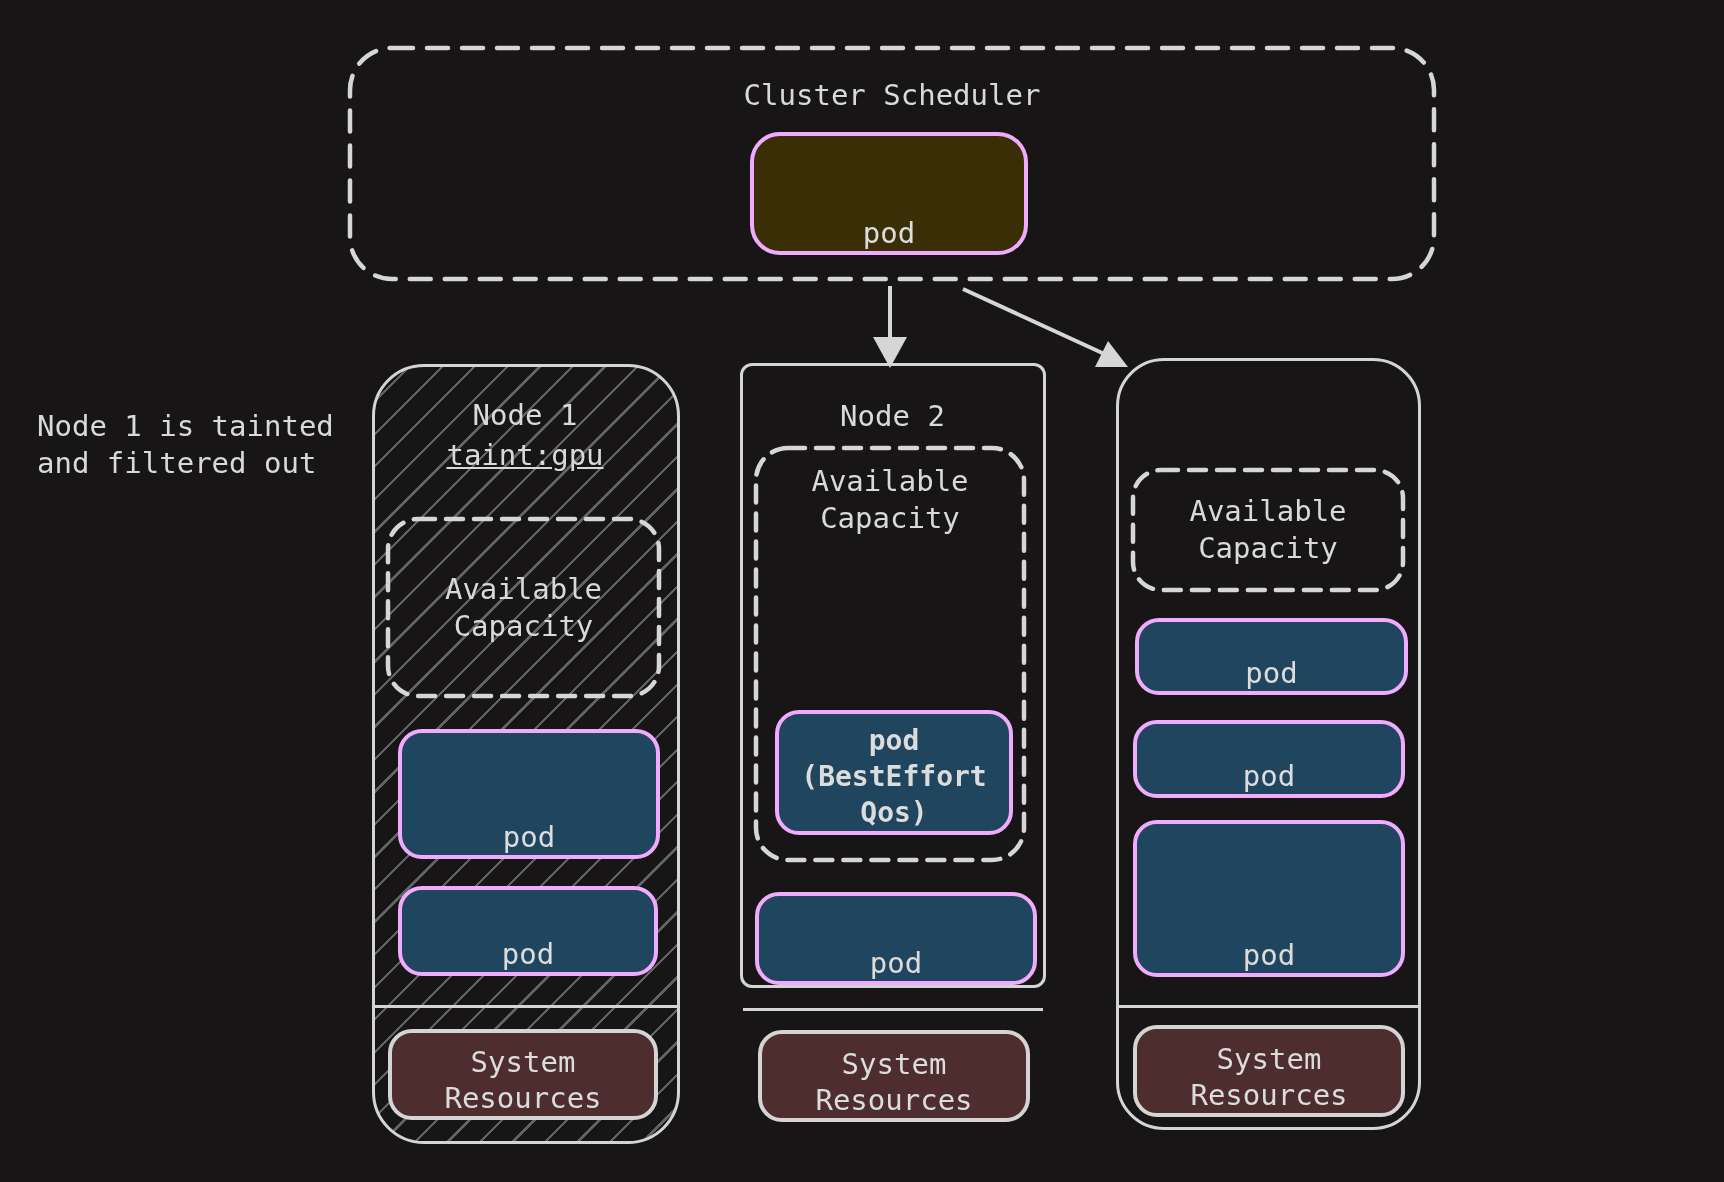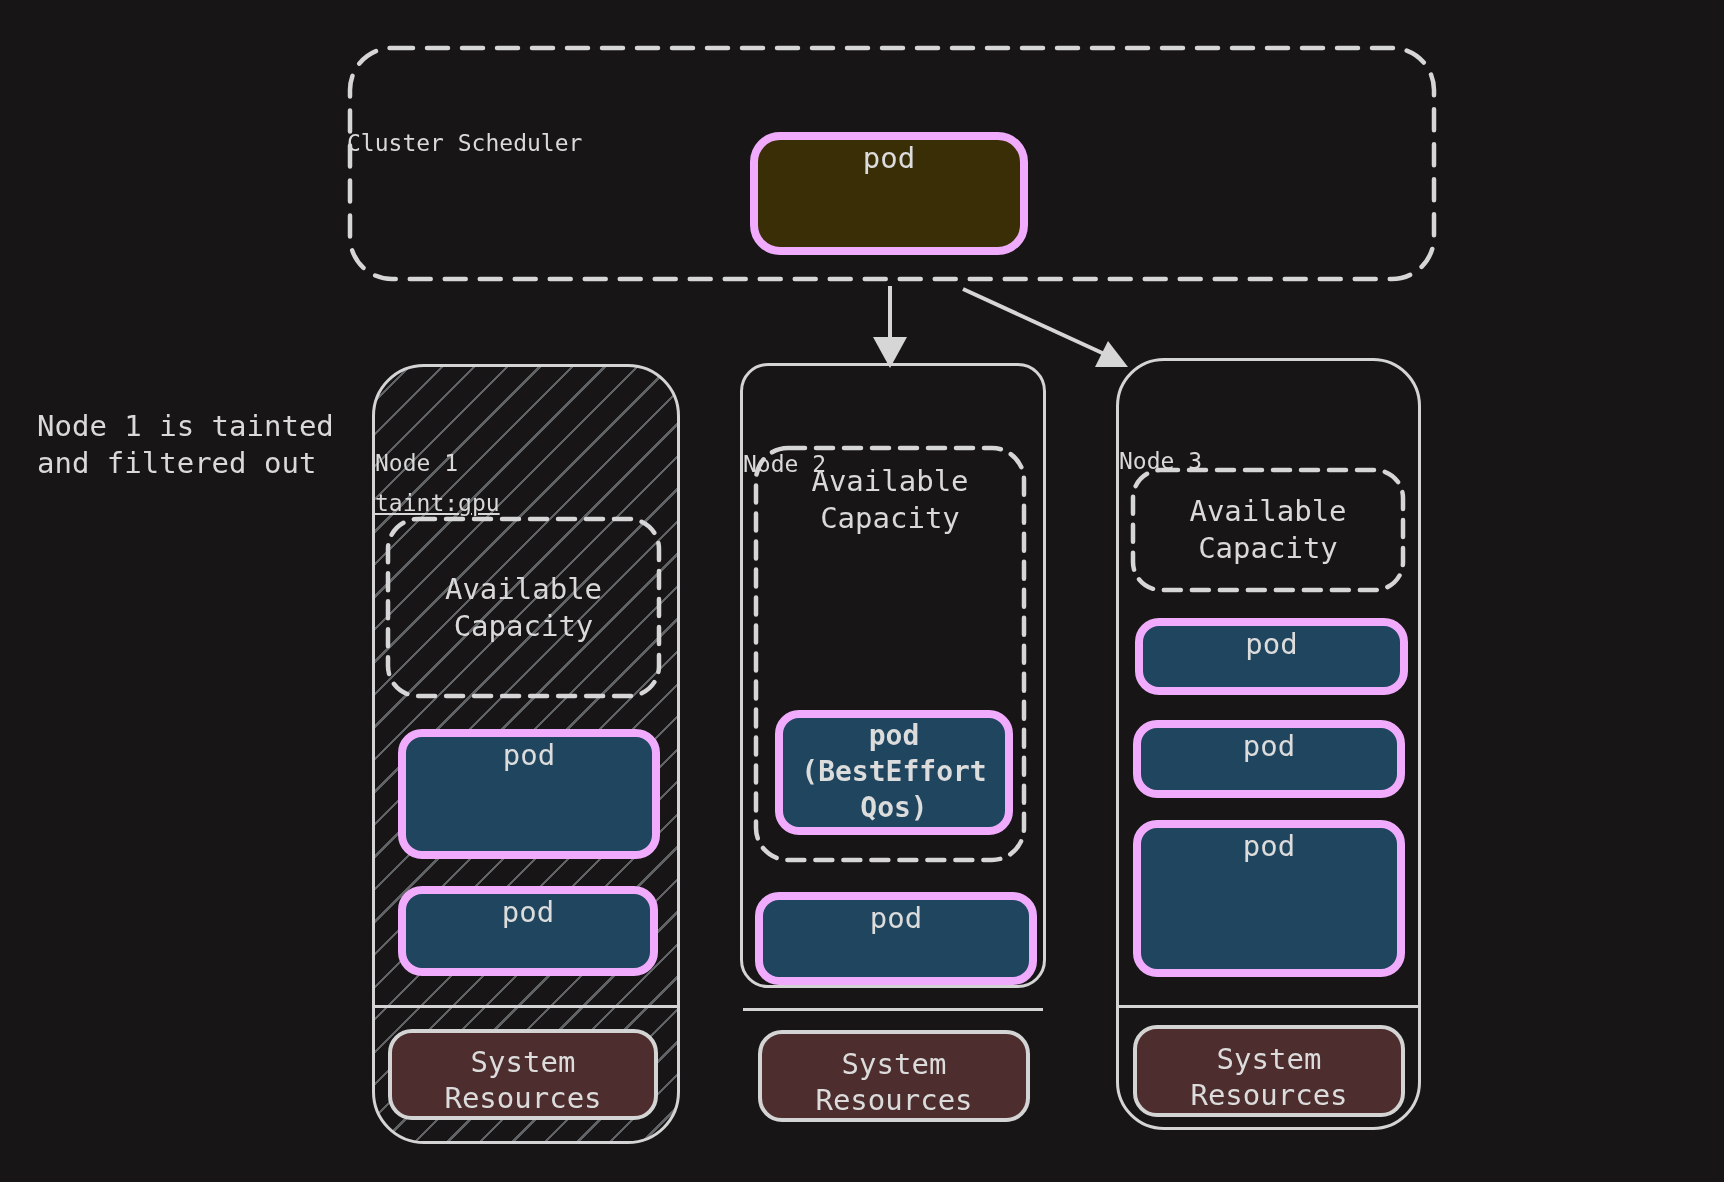--- a/index.html
+++ b/index.html
@@ -4,31 +4,31 @@
 <style>
   html,body{margin:0;padding:0;background:#171515;}
   #stage{
     position:relative;width:1724px;height:1182px;background:#171515;overflow:hidden;
     font-family:"DejaVu Sans Mono","Liberation Mono",monospace;color:#d9d9d9;
   }
   .abs{position:absolute;}
   .dash-svg{position:absolute;inset:0;pointer-events:none;}
   .dash-rect{fill:none;stroke:#d6d6d6;stroke-width:4.5;stroke-dasharray:17 11;stroke-linecap:round;}
   .sched-rect{stroke-dasharray:21 14;stroke-width:4.5;}
-  .title-line{font-size:23px;line-height:40px;margin-top:48px;}
+  .title-line{text-align:center;font-size:29px;line-height:40px;}
   .node{
     position:absolute;border:3.5px solid #d4d4d4;border-radius:50px;box-sizing:border-box;
   }
   .node-hatched{
     background:repeating-linear-gradient(135deg, rgba(168,175,182,0.50) 0 2.4px, transparent 2.4px 23px);
     overflow:hidden;
   }
   .pod{
-    position:absolute;background:#1f455f;border:8px solid #f0abfc;border-radius:24px;box-sizing:border-box;
-    display:flex;align-items:flex-start;justify-content:center;
+    position:absolute;background:#1f455f;border:4px solid #f0abfc;border-radius:24px;box-sizing:border-box;
+    display:flex;align-items:flex-end;justify-content:center;
     font-size:29px;line-height:36px;color:#dcdcdc;text-align:center;
   }
   .sys{
     position:absolute;background:#4d2d2d;border:4px solid #d4d4d4;border-radius:24px;box-sizing:border-box;
     display:flex;align-items:center;justify-content:center;
     font-size:29px;line-height:36px;color:#dcdcdc;text-align:center;
   }
   .sys .inner{max-width:220px;margin-top:11px;}
   .divider{position:absolute;left:0;right:0;height:3px;background:#d4d4d4;}
   .cap-box{position:absolute;box-sizing:border-box;}
@@ -79,21 +79,21 @@
       <span>pod</span>
     </div>
 
     <div class="divider" style="top:638px;"></div>
 
     <div class="sys" style="left:13px;top:662px;width:270px;height:91px;">
       <span class="inner">System Resources</span>
     </div>
   </div>
 
-  <div class="node" style="left:740px;top:363px;width:306px;height:625px;border-radius:28px;">
+  <div class="node" style="left:740px;top:363px;width:306px;height:625px;border-radius:12px;">
     <div class="abs title-line" style="left:0;top:30px;width:299px;">Node 2</div>
 
     <div class="cap-box" style="left:10px;top:79px;width:274px;height:418px;">
       <svg class="dash-svg" width="274" height="418" viewBox="0 0 274 418">
         <rect class="dash-rect" x="3" y="3" width="268" height="412" rx="32"></rect>
       </svg>
       <div class="cap-label abs" style="left:12px;top:18px;width:250px;">Available Capacity</div>
       <div class="pod" style="left:22px;top:265px;width:238px;height:125px;font-size:28px;line-height:36px;padding:0 4px;font-weight:bold;">
         <span>pod (BestEffort Qos)</span>
       </div>
@@ -104,21 +104,20 @@
     </div>
 
     <div class="divider" style="top:642px;"></div>
 
     <div class="sys" style="left:15px;top:664px;width:272px;height:92px;">
       <span class="inner">System Resources</span>
     </div>
   </div>
 
   <div class="node" style="left:1116px;top:358px;width:305px;height:772px;border-radius:48px;">
-    <div class="abs title-line" style="left:0;top:32px;width:298px;">Node 3</div>
 
     <div class="cap-box" style="left:11px;top:106px;width:276px;height:126px;display:flex;align-items:center;justify-content:center;">
       <svg class="dash-svg" width="276" height="126" viewBox="0 0 276 126">
         <rect class="dash-rect" x="3" y="3" width="270" height="120" rx="28"></rect>
       </svg>
       <div class="cap-label" style="max-width:250px;">Available Capacity</div>
     </div>
 
     <div class="pod" style="left:16px;top:257px;width:273px;height:77px;">
       <span>pod</span>

